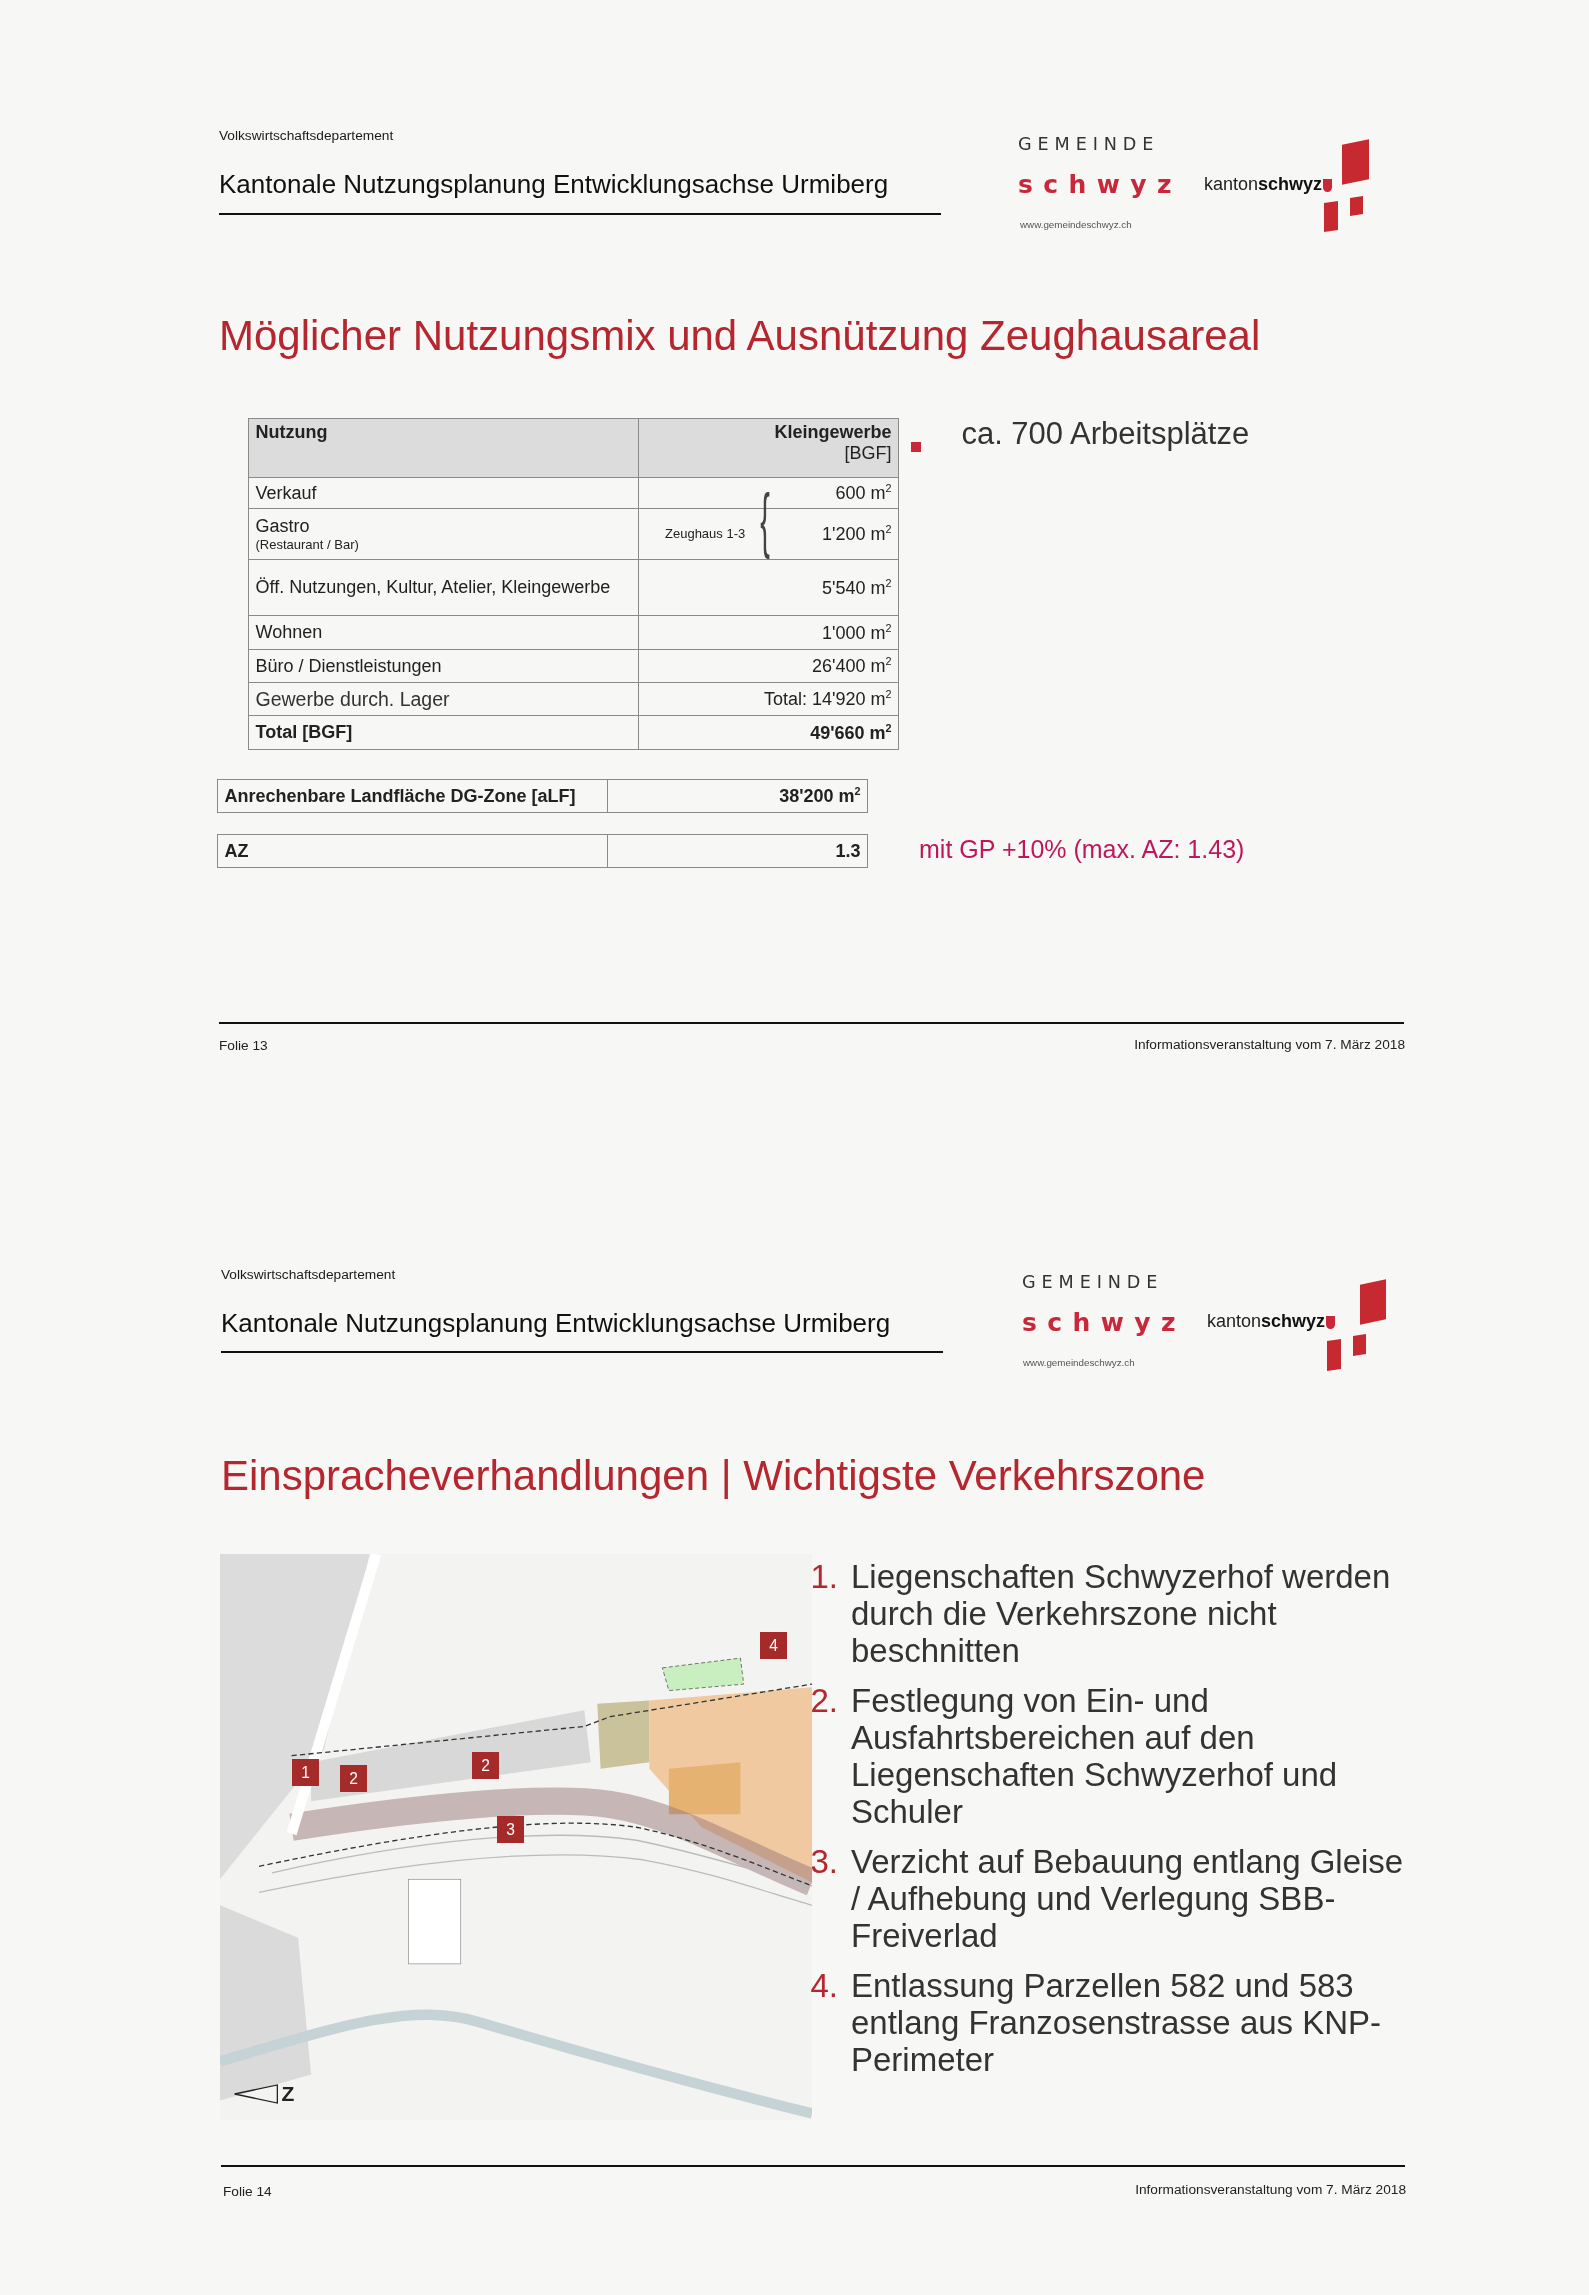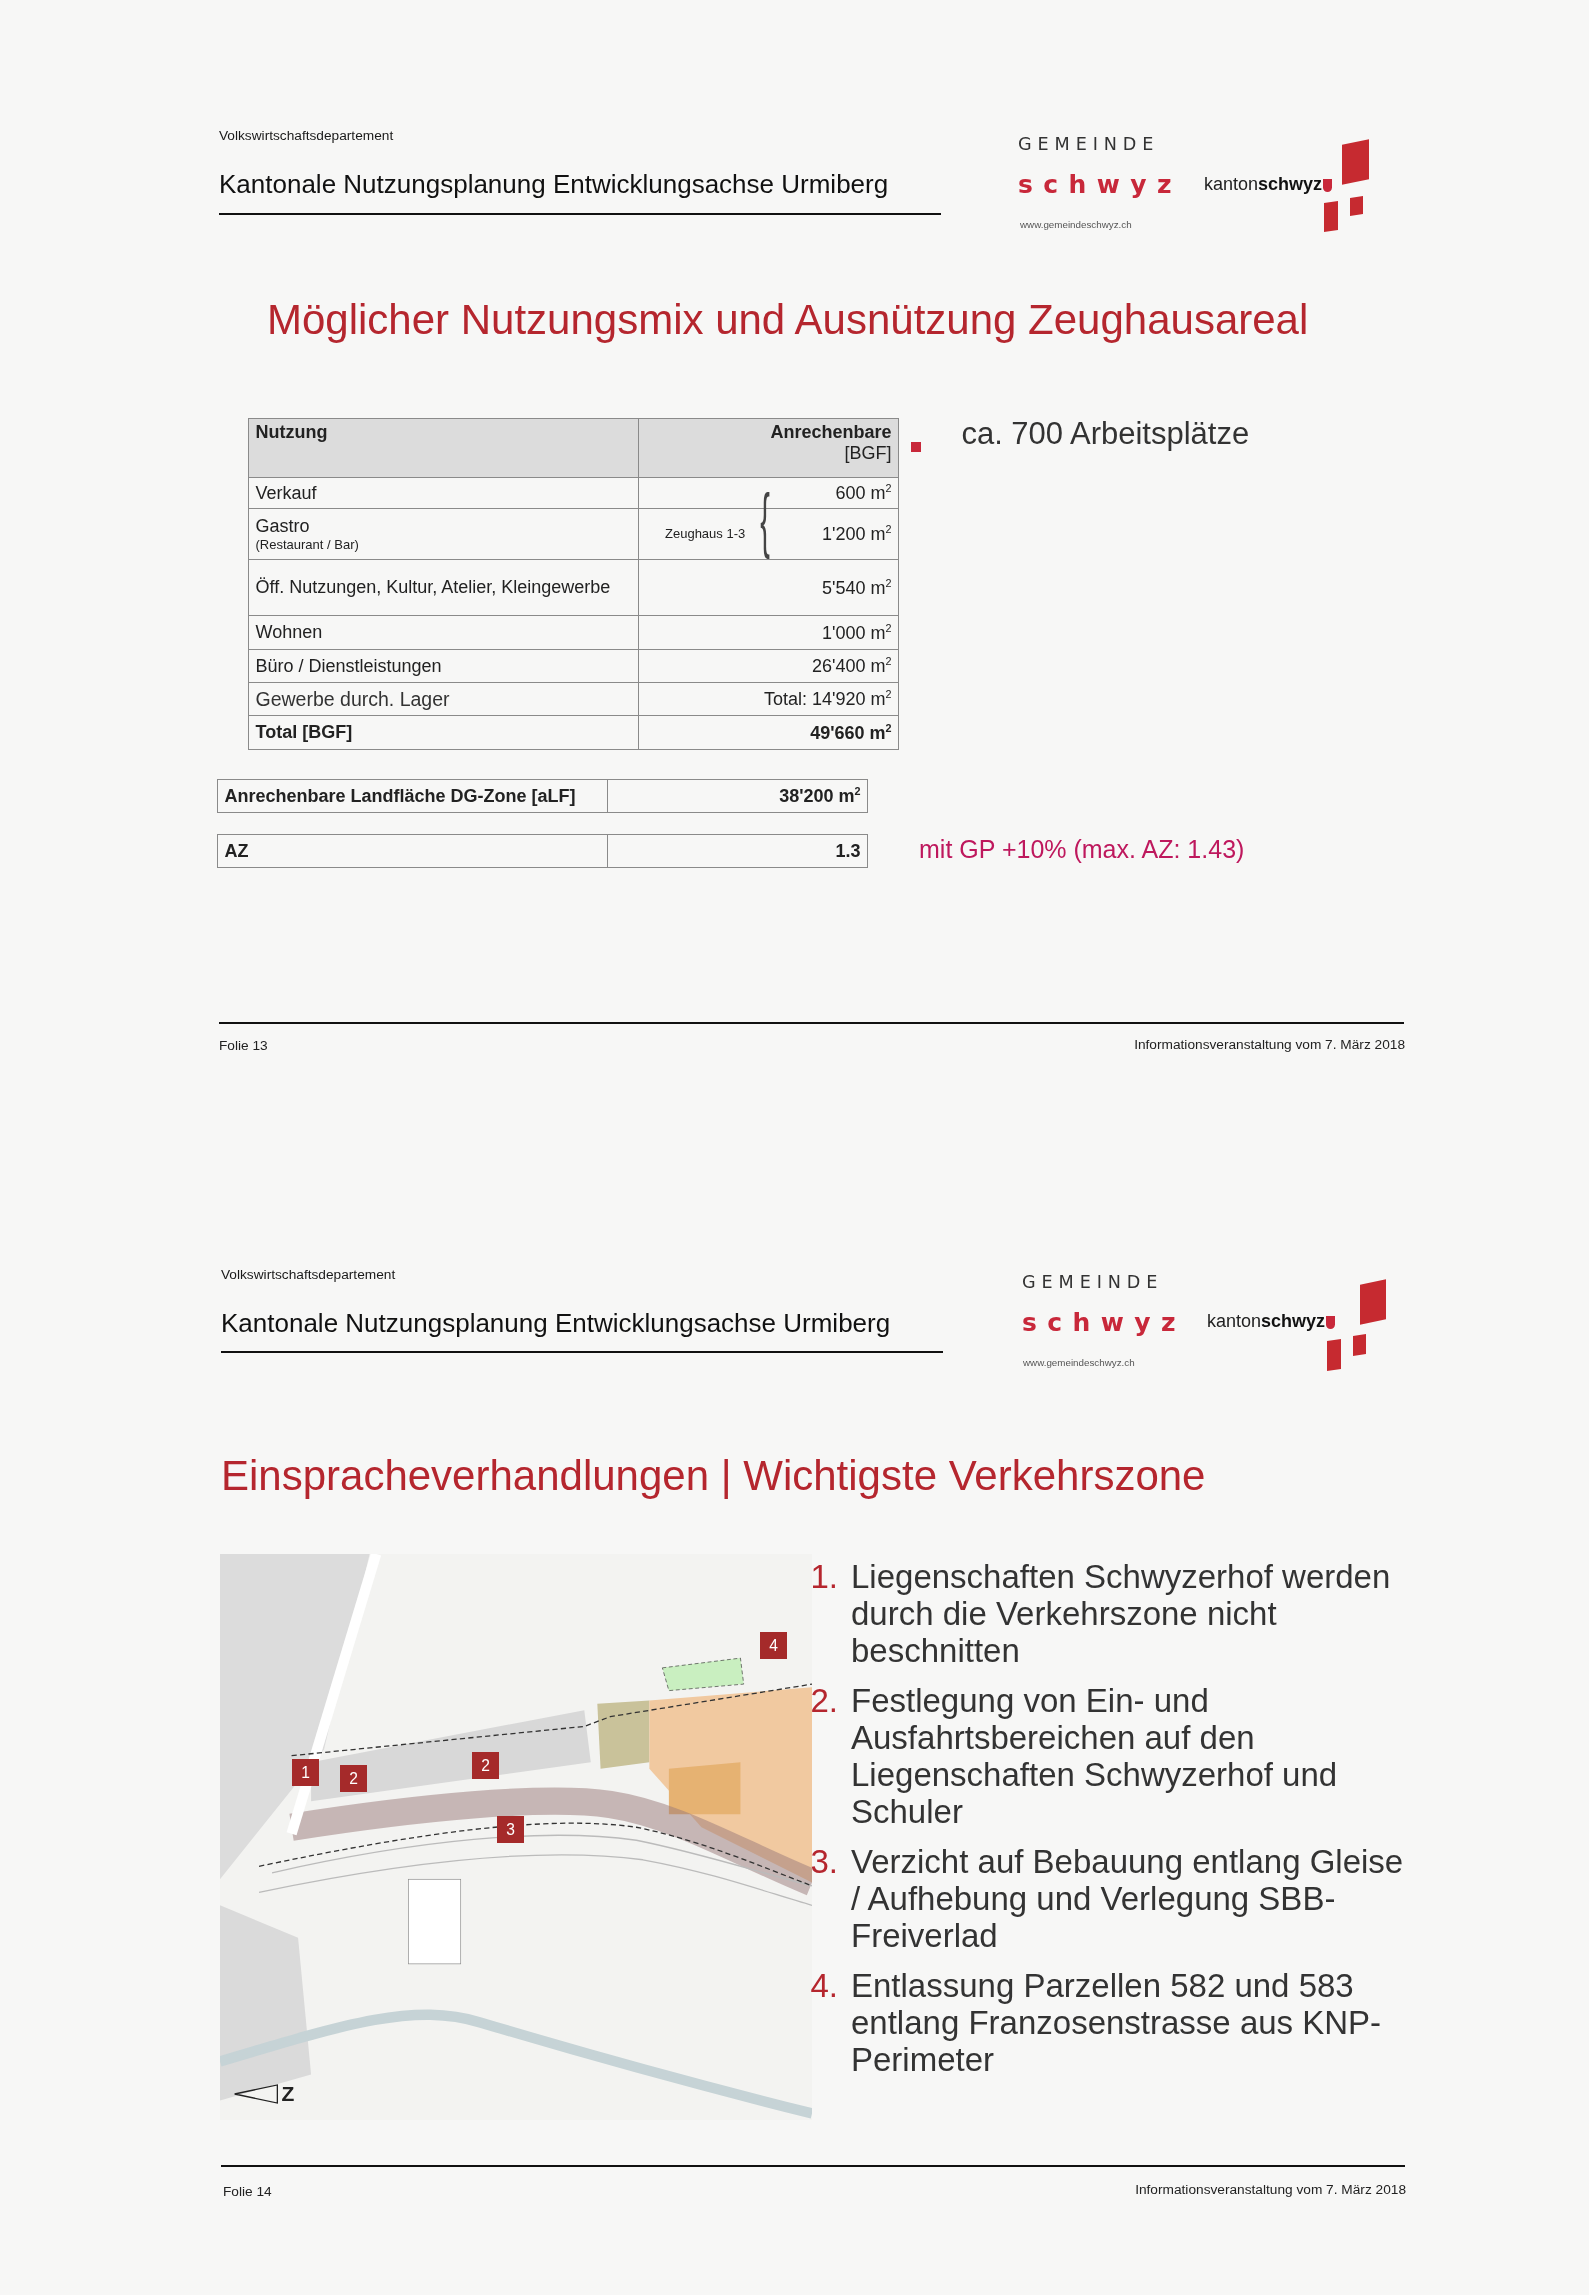--- a/index.html
+++ b/index.html
@@ -50,32 +50,32 @@
     <div class="abs gem-name" style="left:1018px;top:170px;">schwyz</div>
     <div class="abs gem-url" style="left:1020px;top:219px;">www.gemeindeschwyz.ch</div>
   </div>
   <div>
     <div class="abs kanton" style="left:1204px;top:174px;"><span>kanton</span><b>schwyz</b><span class="shield"></span></div>
     <div class="sq" style="left:1342px;top:142px;width:27px;height:40px;transform:skewY(-12deg);"></div>
     <div class="sq" style="left:1324px;top:202px;width:14.3px;height:29px;transform:skewY(-8deg);"></div>
     <div class="sq" style="left:1350px;top:197px;width:13px;height:18px;transform:skewY(-8deg);"></div>
   </div>
 
-  <div class="abs slide-title" style="left:219px;top:296px;margin-left:48px;">Möglicher Nutzungsmix und Ausnützung Zeughausareal</div>
+  <div class="abs slide-title" style="left:219px;top:312px;">Möglicher Nutzungsmix und Ausnützung Zeughausareal</div>
 
   <table class="nt" style="left:217px;top:418px;width:651px;margin-left:31px;">
     <colgroup>
         <col style="width:390px">
         <col style="width:260px">
       </colgroup>
     <tbody>
         <tr class="head" style="height:59px;">
       <td>Nutzung</td>
       <td class="r">
-            <div>Anrechenbare</div>
+            <div>Kleingewerbe</div>
             <div style="font-weight:normal">[BGF]</div>
           </td>
     </tr>
     <tr style="height:31px;">
       <td>Verkauf</td>
       <td class="r" rowspan="1"><span>600 m</span><sup>2</sup></td>
     </tr>
     <tr style="height:51px;">
       <td>
             <div>Gastro</div>

